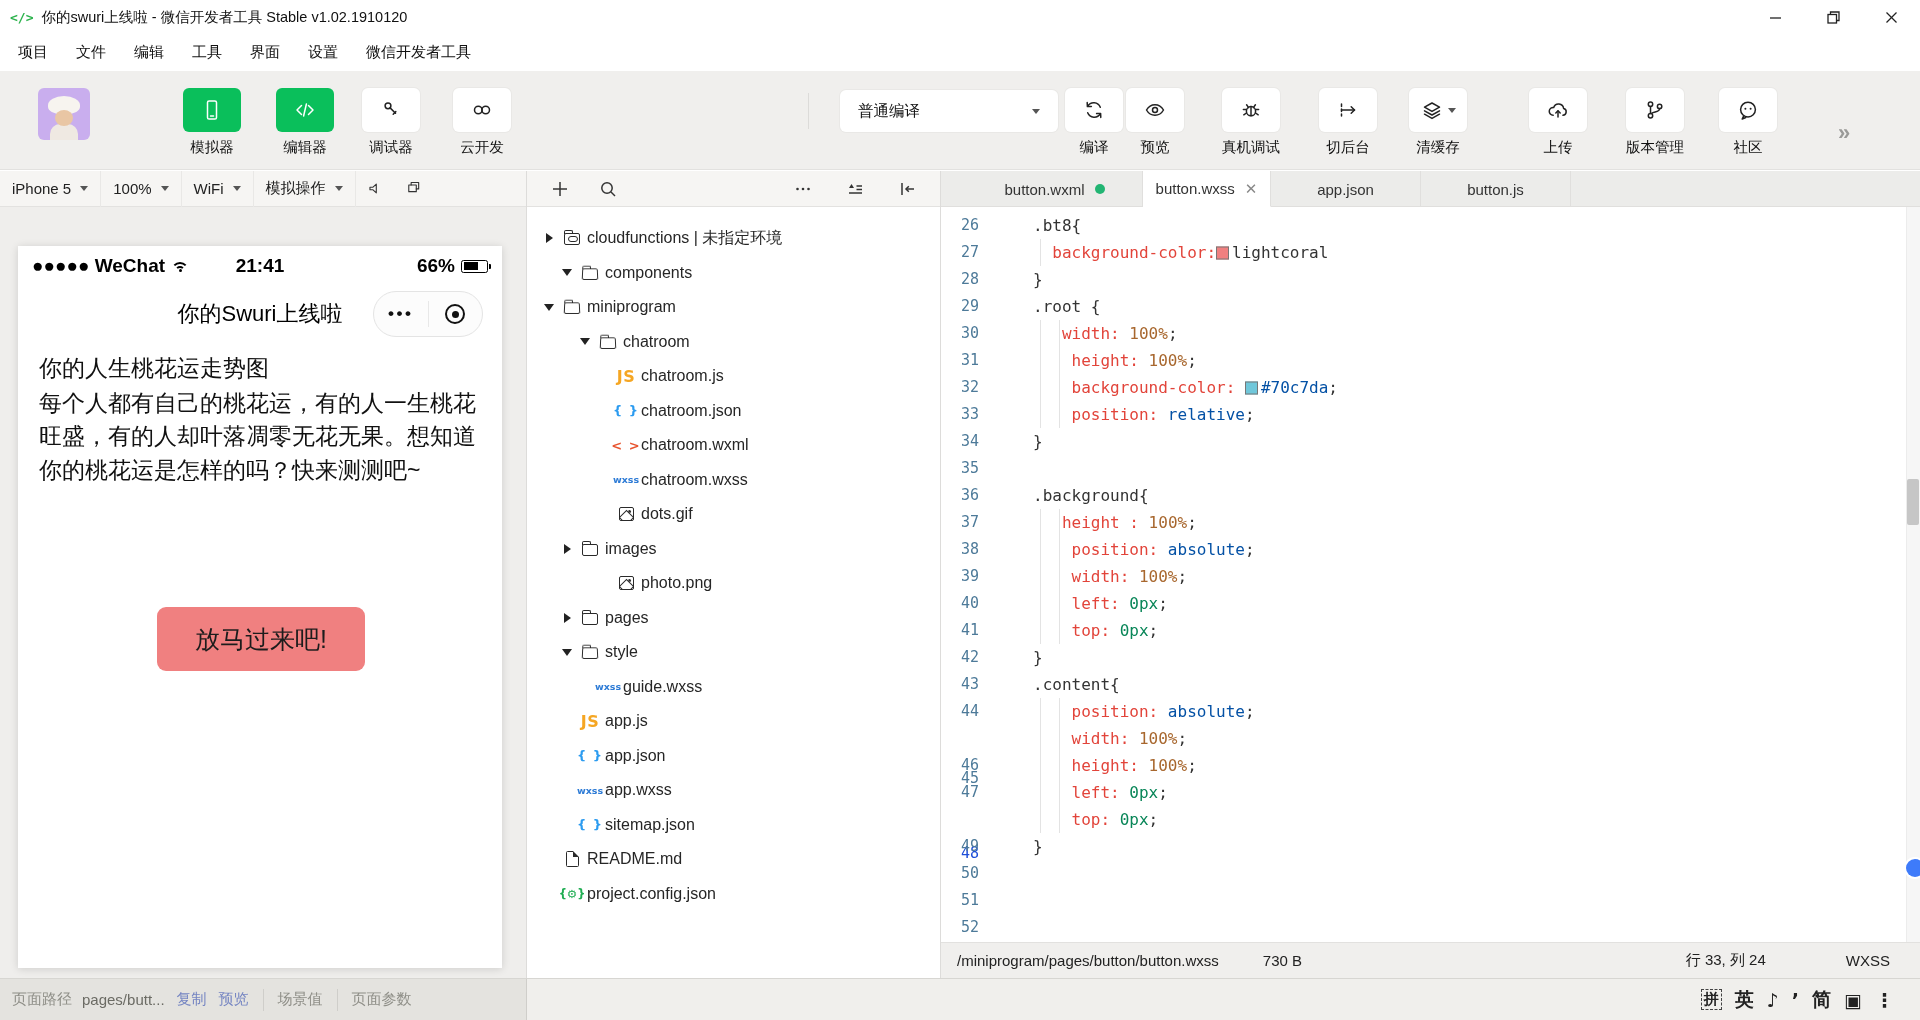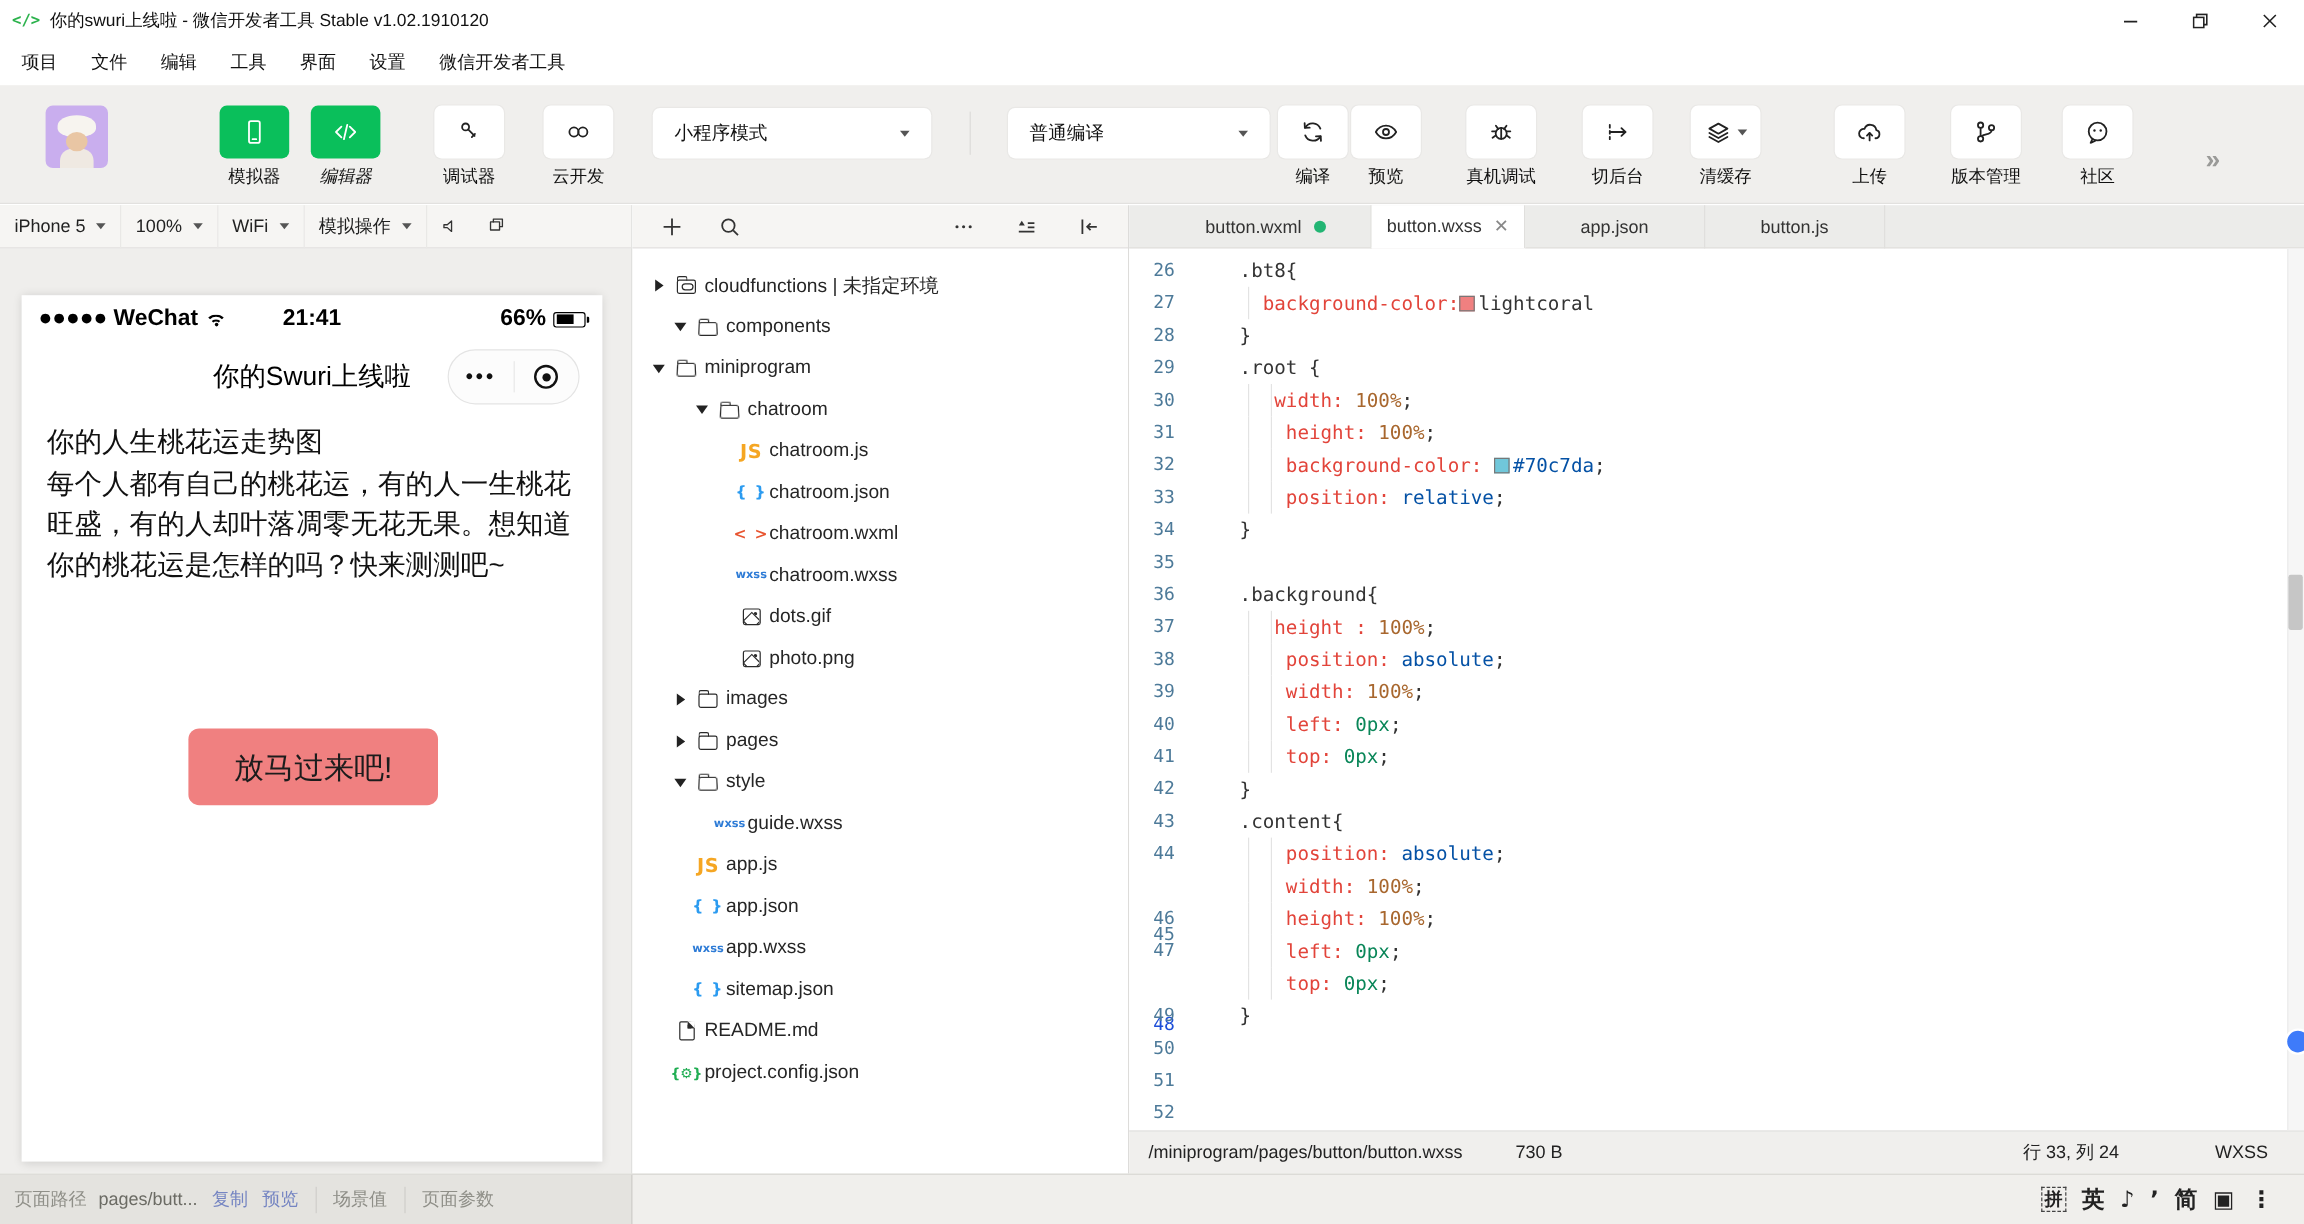--- a/index.html
+++ b/index.html
@@ -171,42 +171,38 @@
     <div class="menu-item">设置</div>
     <div class="menu-item">微信开发者工具</div>
   </div>
 
 <div id="toolbar">
   <div id="avatar">
       <i class="body"></i>
       <i class="hat"></i>
       <i class="face"></i>
     </div>
-  <div class="dropdown" id="mode-dd" style="left:544px;width:232px">
-    <span>小程序模式</span>
-    <span class="caret"></span>
-  </div>
   <div id="tb-sep"></div>
   <div class="dropdown" id="compile-dd" style="left:840px;width:218px">
     <span>普通编译</span>
     <span class="caret"></span>
   </div>
   <div id="tb-overflow">»</div>
 <div class="tgroup" style="left: 212px;">
       <div class="tbtn green" style="background: rgb(10, 191, 91);">
         <span class="ic">
           <svg viewBox="0 0 24 24">
             <rect x="7.5" y="3" width="9" height="18" rx="1.6"></rect>
             <line x1="10.5" y1="18" x2="13.5" y2="18"></line>
           </svg>
         </span>
       </div>
       <div class="tlabel">模拟器</div>
     </div>
-    <div class="tgroup" style="left: 288px; font-style: italic;">
+    <div class="tgroup" style="left: 305px;">
       <div class="tbtn green" style="background: rgb(10, 191, 91);">
         <span class="ic">
           <svg viewBox="0 0 24 24">
             <polyline points="8.5,7.5 4,12 8.5,16.5"></polyline>
             <polyline points="15.5,7.5 20,12 15.5,16.5"></polyline>
             <line x1="13.4" y1="6" x2="10.6" y2="18"></line>
           </svg>
         </span>
       </div>
       <div class="tlabel">编辑器</div>
@@ -521,35 +517,35 @@
           </span>
           <span>chatroom.wxss</span>
         </div>
         <div class="trow" style="padding-left: 68px;">
           <span class="arr "></span>
           <span class="ticon">
             <i class="i-img"></i>
           </span>
           <span>dots.gif</span>
         </div>
-        <div class="trow" style="padding-left: 68px;">
-          <span class="arr "></span>
-          <span class="ticon">
-            <i class="i-img"></i>
-          </span>
-          <span>photo.png</span>
-        </div>
         <div class="trow" style="padding-left: 32px;">
           <span class="arr right">
             <i></i>
           </span>
           <span class="ticon">
             <i class="i-folder"></i>
           </span>
           <span>images</span>
+        </div>
+        <div class="trow" style="padding-left: 68px;">
+          <span class="arr "></span>
+          <span class="ticon">
+            <i class="i-img"></i>
+          </span>
+          <span>photo.png</span>
         </div>
         <div class="trow" style="padding-left: 32px;">
           <span class="arr right">
             <i></i>
           </span>
           <span class="ticon">
             <i class="i-folder"></i>
           </span>
           <span>pages</span>
         </div>

